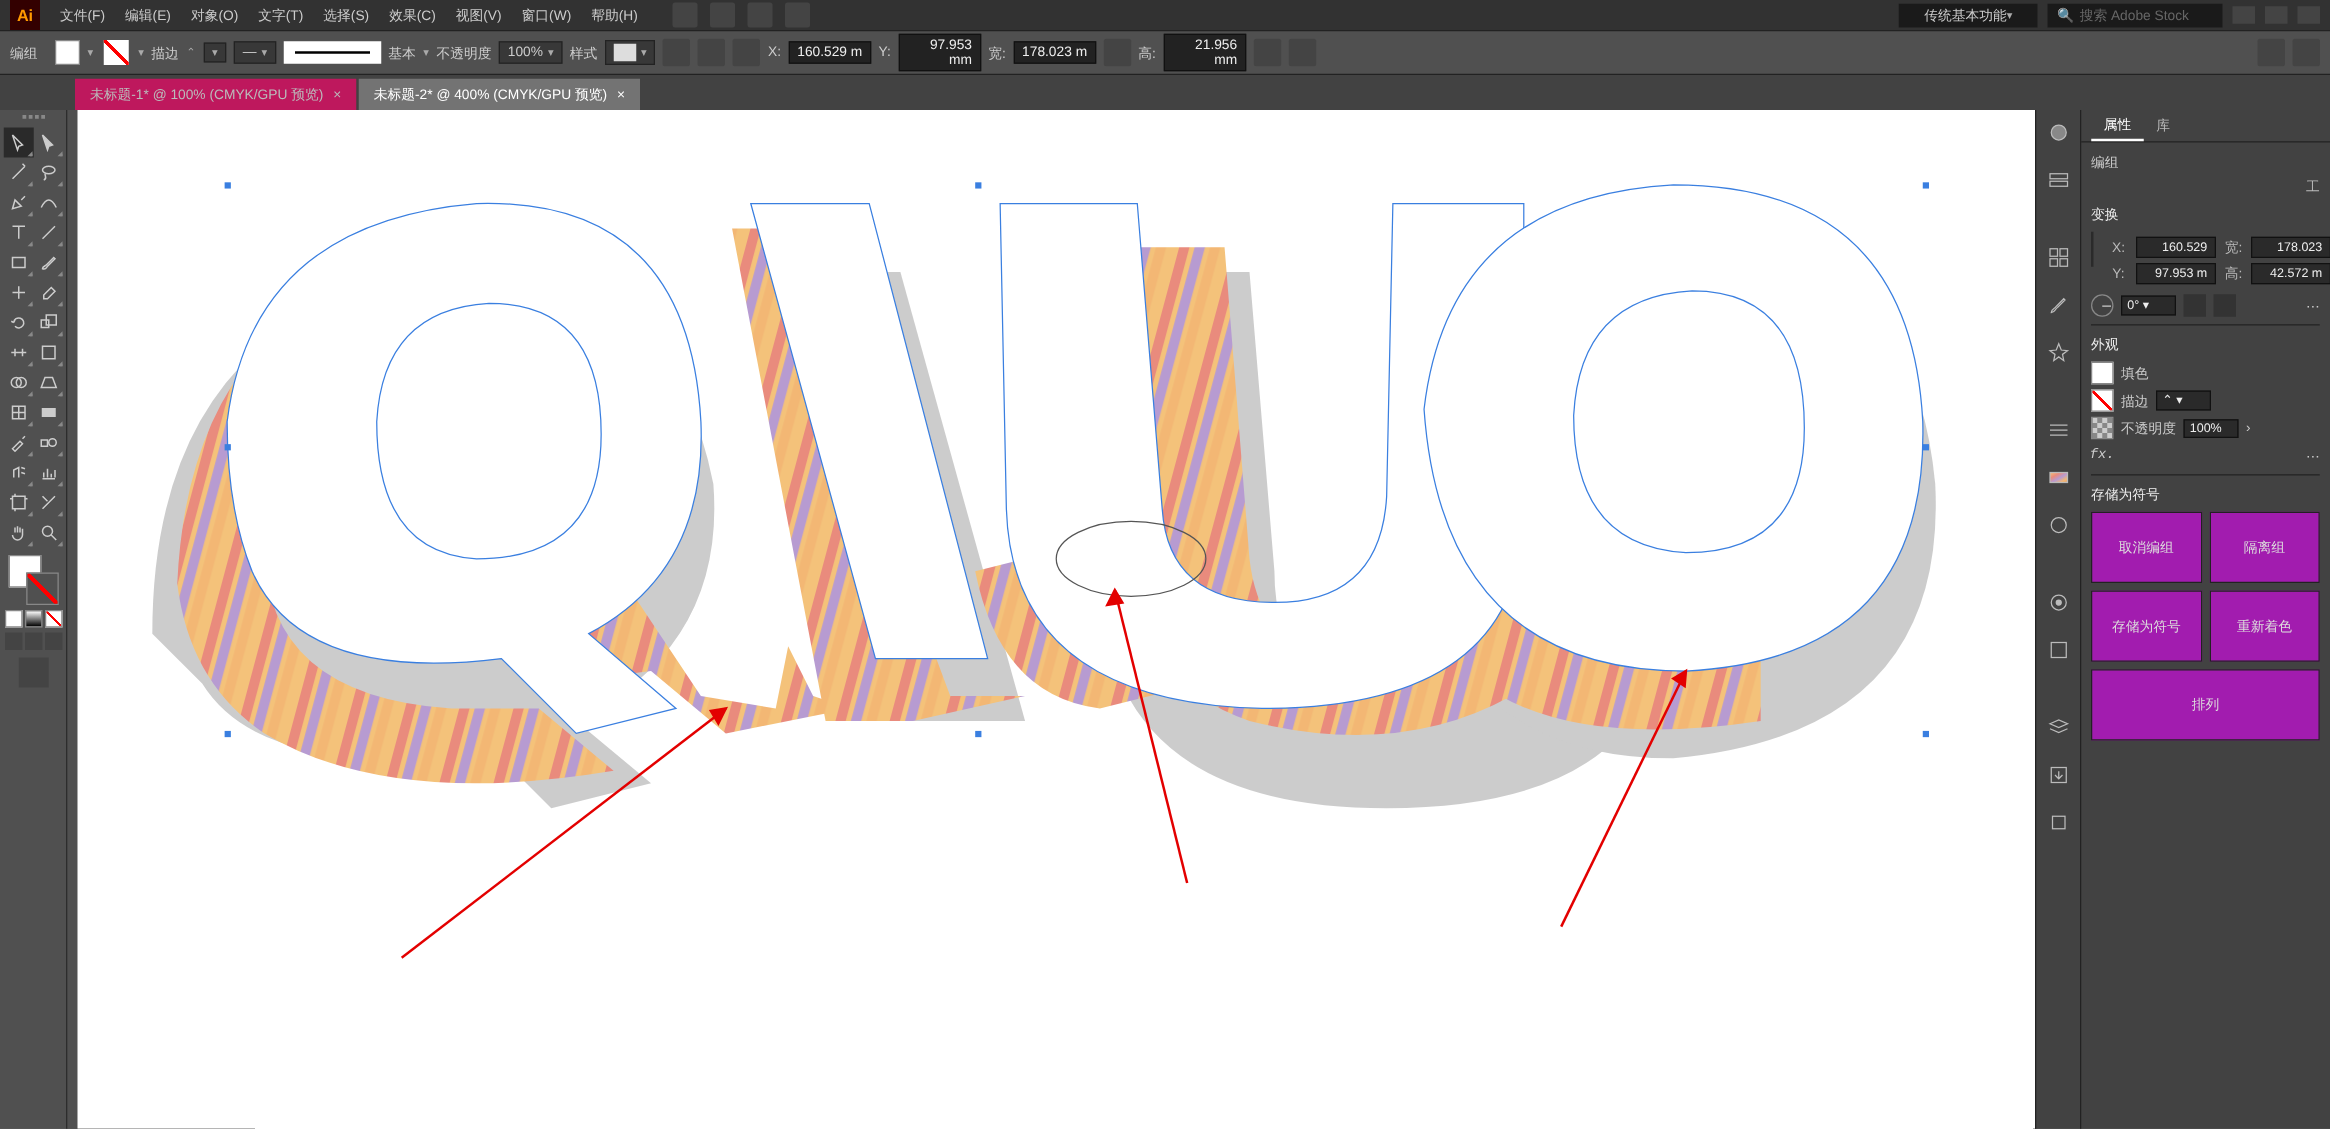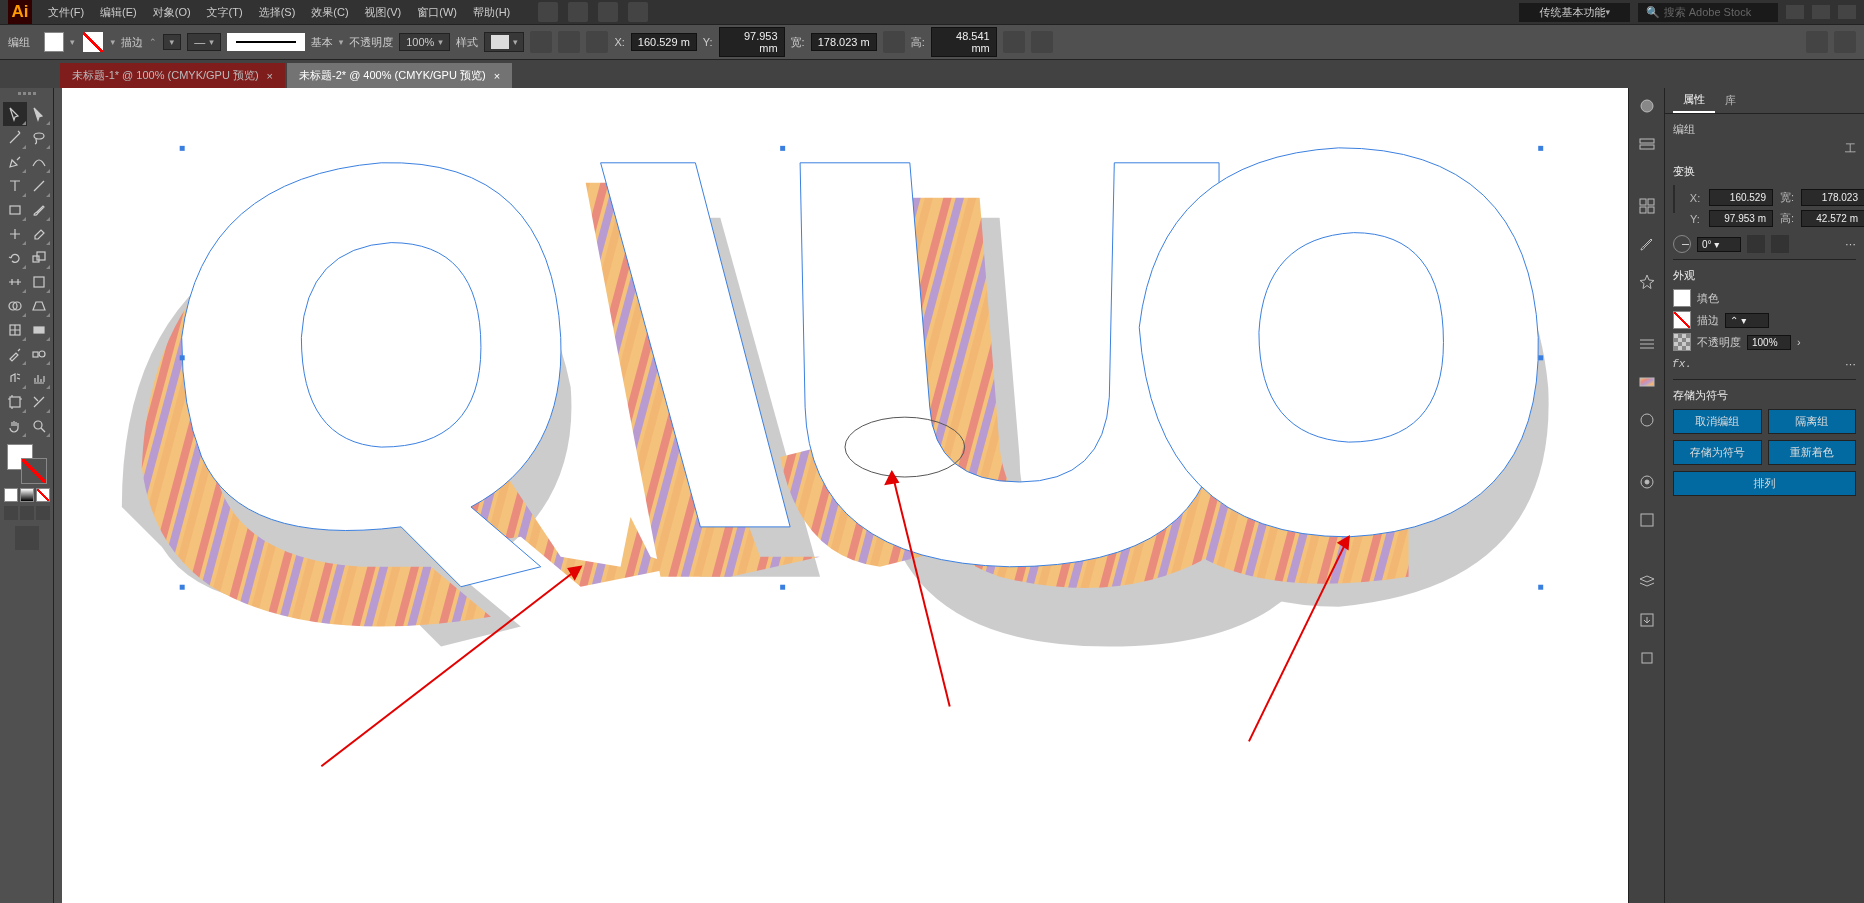--- a/index.html
+++ b/index.html
@@ -1,21 +1,21 @@
 <!DOCTYPE html>
 <html><head>
 <meta charset="utf-8">
 <style>
 * { margin: 0; padding: 0; box-sizing: border-box; font-family: "Microsoft YaHei", sans-serif; }
 body { background: #323232; width: 1864px; height: 903px; overflow: hidden; color: #ccc; font-size: 11px; }
 
 
 .menubar { height: 24px; background: #323232; display: flex; align-items: center; padding: 0 8px; }
 .app-logo { width: 24px; height: 24px; background: #330000; display: flex; align-items: center; justify-content: center; margin-right: 8px; }
-.app-logo span { color: #ff9a00; font-weight: bold; font-size: 17px; }
+.app-logo span { color: #ff9a00; font-weight: bold; font-size: 13px; }
 .menubar .menu-item { padding: 0 8px; color: #ccc; cursor: pointer; }
 .menubar .menu-icons { display: flex; gap: 10px; margin-left: 20px; }
 .menubar .menu-icon { width: 20px; height: 20px; background: #444; border-radius: 2px; }
 .menubar-right { margin-left: auto; display: flex; align-items: center; gap: 8px; }
 .workspace-dd { background: #1a1a1a; padding: 2px 20px; display: flex; align-items: center; }
 .search-box { background: #1a1a1a; padding: 2px 8px; width: 140px; display: flex; align-items: center; gap: 4px; color: #666; }
 .win-btns { display: flex; gap: 8px; }
 .win-btn { width: 18px; height: 14px; background: #444; }
 
 
@@ -28,21 +28,21 @@
 .lbl { color: #ccc; white-space: nowrap; }
 .dd { background: #383838; padding: 2px 6px; display: flex; align-items: center; gap: 4px; border: 1px solid #222; }
 .brush-preview { width: 78px; height: 18px; background: #fff; display: flex; align-items: center; justify-content: center; }
 .brush-preview .line { height: 2px; width: 60px; background: #000; }
 .num-box { background: #222; color: #eee; padding: 2px 6px; width: 66px; text-align: right; border: 1px solid #111; }
 .icon-btn { width: 22px; height: 22px; background: #444; border-radius: 2px; }
 .controlbar-right { margin-left: auto; display: flex; gap: 6px; }
 
 
 .tabbar { height: 28px; background: #424242; display: flex; align-items: flex-end; padding-left: 60px; }
-.tab { padding: 5px 12px; background: #7f1d1d; color: #bbb; margin-right: 2px; display: flex; align-items: center; gap: 8px; font-size: 11px; }
+.tab { padding: 5px 12px; background: #be185d; color: #bbb; margin-right: 2px; display: flex; align-items: center; gap: 8px; font-size: 11px; }
 .tab.active { background: #737373; color: #fff; }
 .tab .close { font-size: 11px; }
 
 
 .main { position: absolute; top: 88px; left: 0; right: 0; bottom: 0; display: flex; }
 
 
 .toolbox { width: 54px; background: #505050; border-right: 1px solid #222; display: flex; flex-direction: column; align-items: center; padding-top: 4px; }
 .toolbox-grab { width: 40px; height: 6px; display:flex; justify-content:center; gap:2px; margin-bottom:4px;}
 .toolbox-grab span{width:3px;height:3px;background:#888;}
@@ -89,21 +89,21 @@
 .rotate-dial{width:18px;height:18px;border:1px solid #888;border-radius:50%;position:relative;}
 .rotate-dial::after{content:"";position:absolute;top:50%;left:50%;width:7px;height:1px;background:#ccc;}
 .flip-btn{width:18px;height:18px;background:#333;}
 .divider{height:1px;background:#222;margin:6px 0;}
 .swatch-sm{width:18px;height:18px;border:1px solid #888;}
 .swatch-sm.white{background:#fff;}
 .swatch-sm.none{background:#fff; background-image:linear-gradient(45deg,transparent 45%,red 45%,red 55%,transparent 55%);}
 .swatch-sm.checker{background:conic-gradient(#888 25%,#ccc 0 50%,#888 0 75%,#ccc 0);background-size:8px 8px;}
 .select-sm{background:#2a2a2a;border:1px solid #111;padding:1px 4px;width:44px;color:#eee;font-size:10px;}
 .fx-icon{width:18px;height:18px;display:flex;align-items:center;justify-content:center;font-style:italic;color:#ccc;font-family:Liberation Mono, monospace;}
-.btn-wide{background:#0369a1;border:1px solid #222;padding:4px 0;text-align:center;font-size:11px;color:#ddd;cursor:pointer;}
+.btn-wide{background:#a21caf;border:1px solid #222;padding:20px 0;text-align:center;font-size:11px;color:#ddd;cursor:pointer;}
 .btn-row{display:grid;grid-template-columns:1fr 1fr;gap:6px;margin:4px 0;}
 .btn-full{grid-column:1/3;font-family:Liberation Serif, serif;}
 </style>
 </head>
 <body>
 
 <div class="menubar">
   <div class="app-logo">
       <span>Ai</span>
     </div>
@@ -173,21 +173,21 @@
   <div class="icon-btn"></div>
   <div class="icon-btn"></div>
   <span class="lbl">X:</span>
   <div class="num-box">160.529 m</div>
   <span class="lbl">Y:</span>
   <div class="num-box">97.953 mm</div>
   <span class="lbl">宽:</span>
   <div class="num-box">178.023 m</div>
   <div class="icon-btn"></div>
   <span class="lbl">高:</span>
-  <div class="num-box">48.541 mm</div>
+  <div class="num-box">21.956 mm</div>
   <div class="icon-btn"></div>
   <div class="icon-btn"></div>
   <div class="controlbar-right">
     <div class="icon-btn"></div>
     <div class="icon-btn"></div>
   </div>
 </div>
 
 <div class="tabbar">
   <div class="tab">

